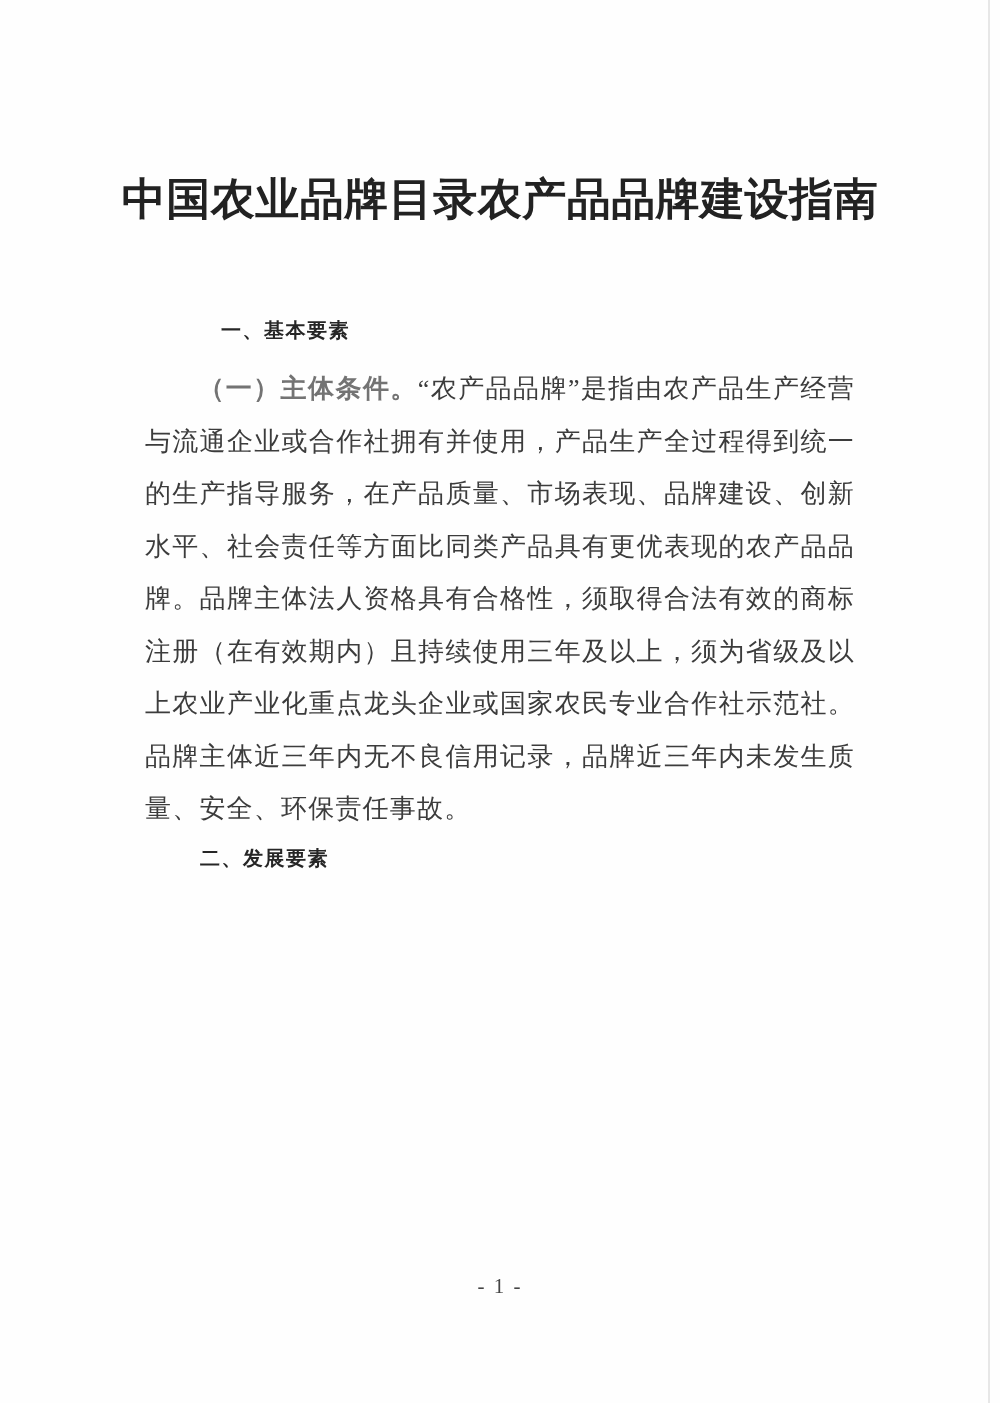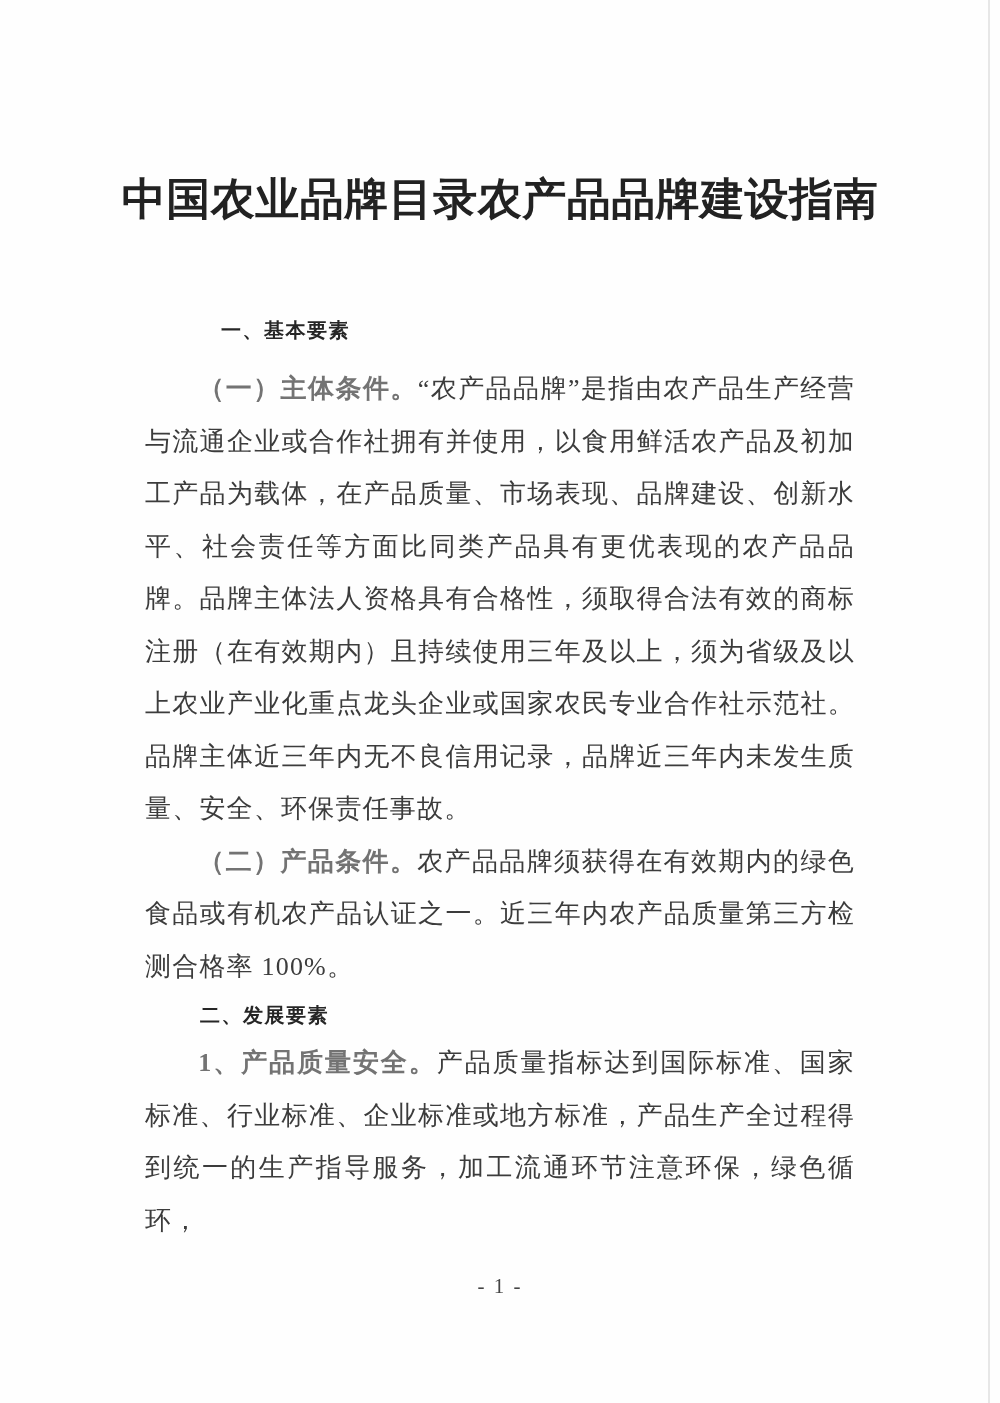--- a/index.html
+++ b/index.html
@@ -94,26 +94,24 @@
 <div class="page">
 
   <div class="scan-edge"></div>
 
   <h1 class="doc-title">中国农业品牌目录农产品品牌建设指南</h1>
 
   <div class="content">
 
     <h2 class="sec-heading h-basic">一、基本要素</h2>
 
-    <p class="para p-first"><span class="lead">（一）主体条件。</span><span>“农产品品牌”是指由农产品生产经营与流通企业或合作社拥有并使用，以食用鲜活农产品及初加工产品为载体，在产品质量、市场表现、品牌建设、创新水平、社会责任等方面比同类产品具有更优表现的农产品品牌。品牌主体法人资格具有合格性，须取得合法有效的商标注册（在有效期内）且持续使用三年及以上，须为省级及以上农业产业化重点龙头企业或国家农民专业合作社示范社。品牌主体近三年内无不良信用记录，品牌近三年内未发生质量、安全、环保责任事故。</span></p>
+    <p class="para p-first"><span class="lead">（一）主体条件。</span><span>“农产品品牌”是指由农产品生产经营与流通企业或合作社拥有并使用，产品生产全过程得到统一的生产指导服务，在产品质量、市场表现、品牌建设、创新水平、社会责任等方面比同类产品具有更优表现的农产品品牌。品牌主体法人资格具有合格性，须取得合法有效的商标注册（在有效期内）且持续使用三年及以上，须为省级及以上农业产业化重点龙头企业或国家农民专业合作社示范社。品牌主体近三年内无不良信用记录，品牌近三年内未发生质量、安全、环保责任事故。</span></p>
 
-    <p class="para"><span class="lead">（二）产品条件。</span><span>农产品品牌须获得在有效期内的绿色食品或有机农产品认证之一。近三年内农产品质量第三方检测合格率 100%。</span></p>
 
     <h2 class="sec-heading h-dev">二、发展要素</h2>
 
 
-    <p class="para"><span class="lead">1、产品质量安全。</span><span>产品质量指标达到国际标准、国家标准、行业标准、企业标准或地方标准，产品生产全过程得到统一的生产指导服务，加工流通环节注意环保，绿色循环，</span></p>
 
   </div>
 
   <div class="page-footer">- 1 -</div>
 
 </div>
 
 </body></html>

